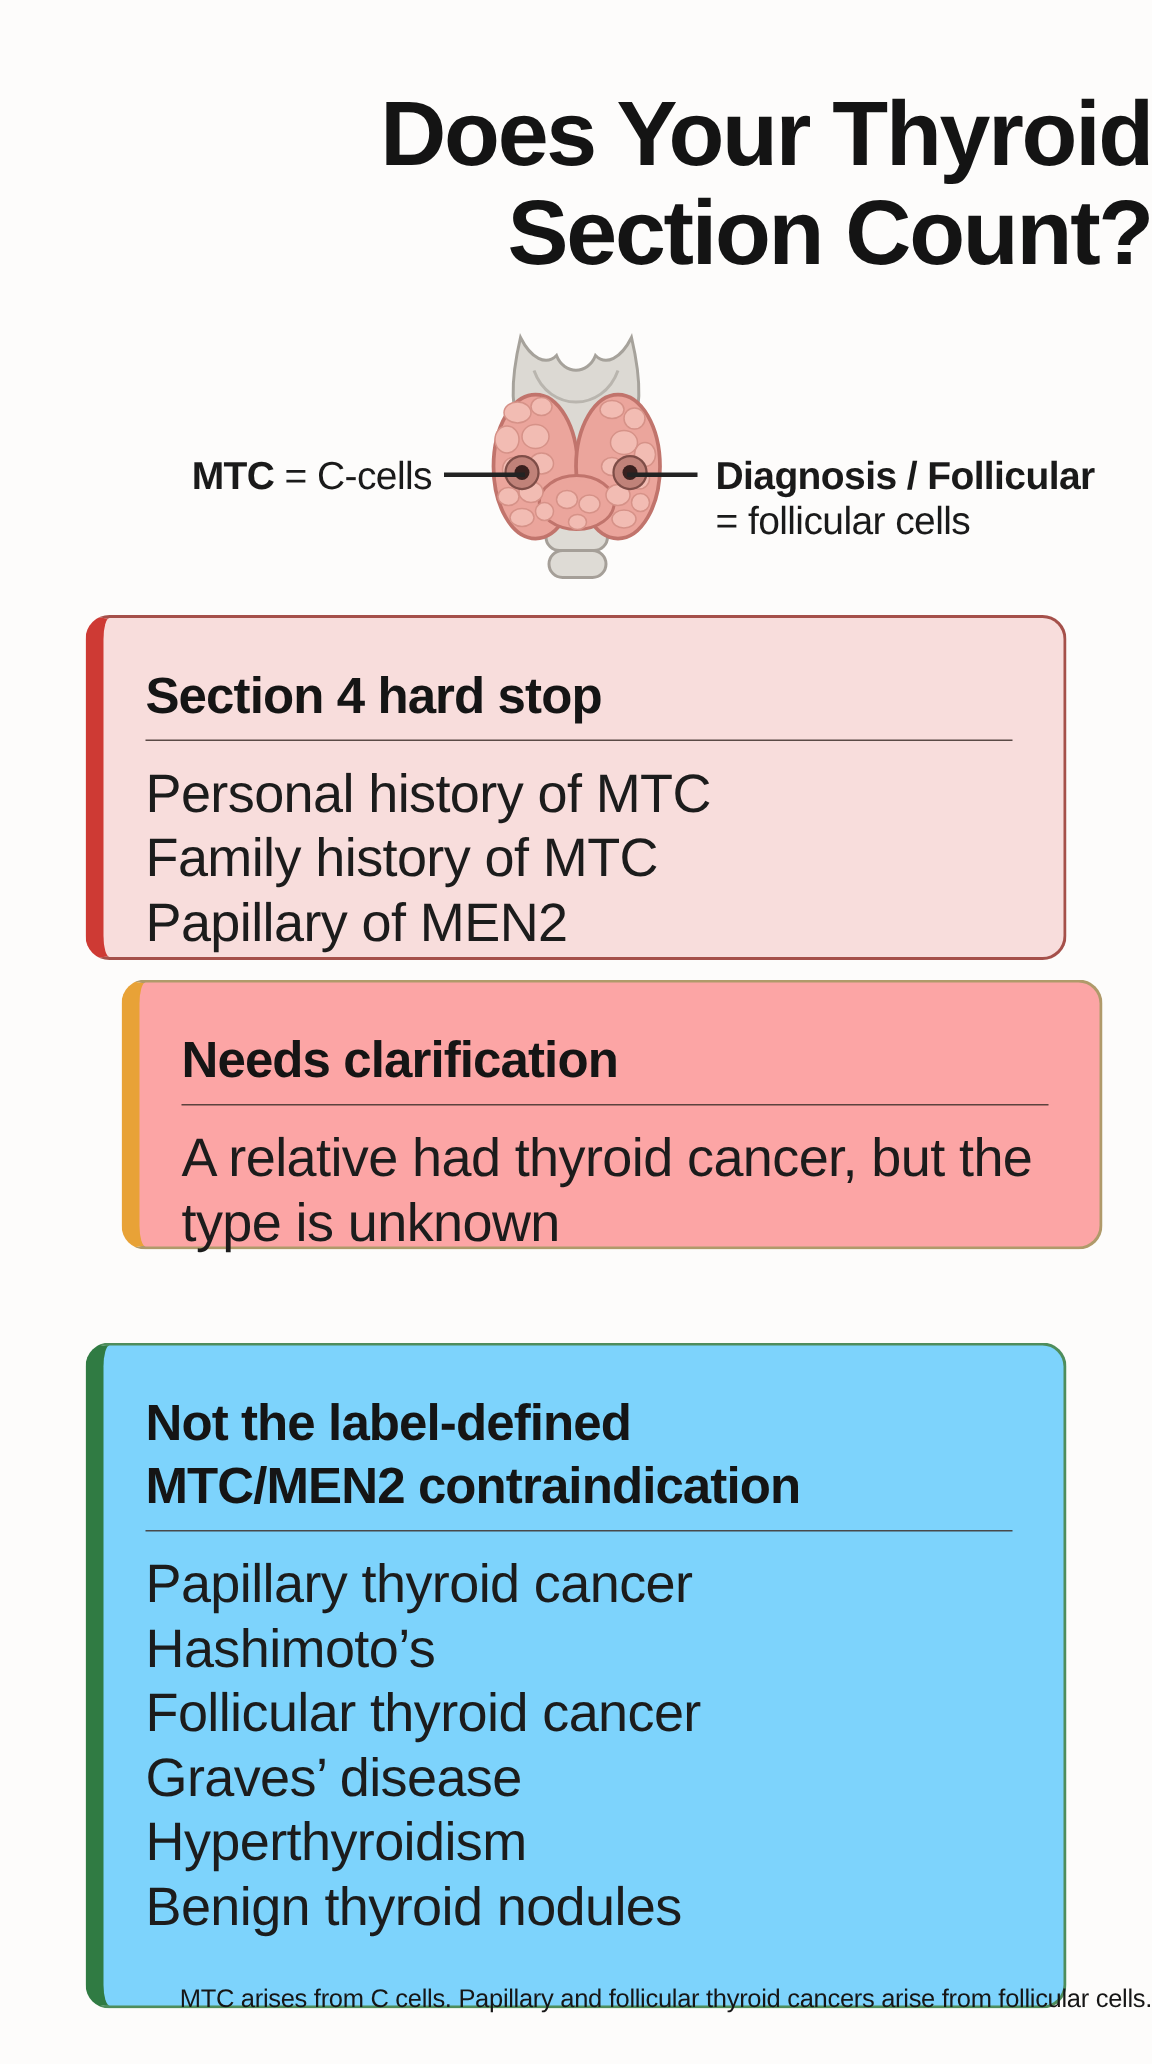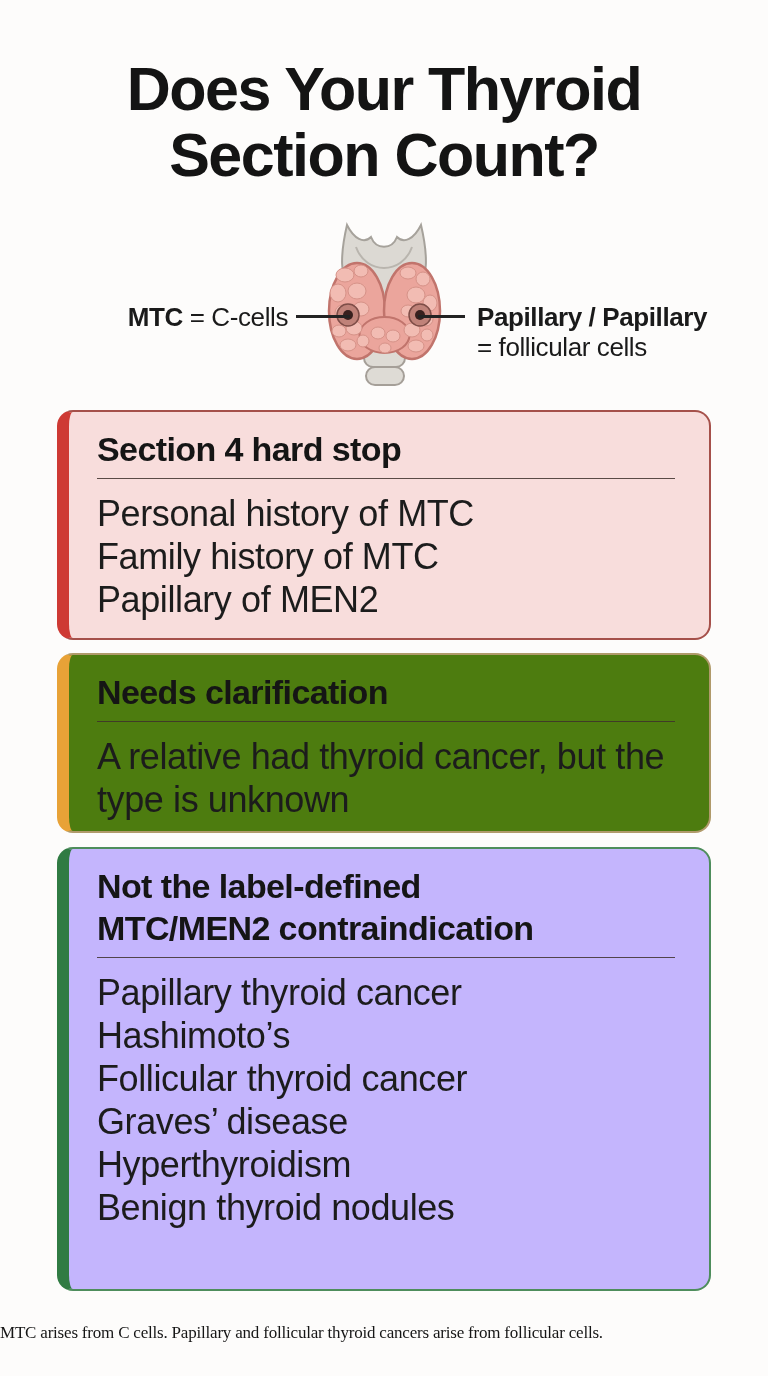--- a/index.html
+++ b/index.html
@@ -12,21 +12,21 @@
     position: relative;
     width: 768px;
     height: 1376px;
     background: #fdfcfb;
     overflow: hidden;
   }
   
   .title {
     position: absolute;
     top: 56px; left: 0; right: 0;
-    text-align: center;
+    text-align: right;
     font-weight: bold;
     font-size: 61px;
     line-height: 66px;
     letter-spacing: -1.5px;
     color: #141414;
   }
   
   .thyroid-svg { position: absolute; left: 290px; top: 213px; }
   .leader {
     position: absolute;
@@ -49,21 +49,21 @@
   .callout.right { left: 477px; text-align: left; }
   .callout .b { font-weight: bold; }
   
   .card {
     position: absolute;
     left: 57px;
     width: 654px;
     border: 2px solid #000;
     border-left: 12px solid #000;
     border-radius: 16px;
-    padding: 16px 34px 0 28px;
+    padding: 31px 34px 0 28px;
   }
   .card.hard-stop      { top: 410px; height: 230px; }
   .card.clarification  { top: 653px; height: 180px; }
   .card.safe           { top: 847px; height: 444px; }
   .card h2 {
     font-size: 34px;
     line-height: 42px;
     font-weight: bold;
     color: #151515;
     letter-spacing: -0.6px;
@@ -76,26 +76,25 @@
   .card .item, .card .para {
     font-size: 36px;
     line-height: 43px;
     color: #1c1c1c;
     letter-spacing: -0.4px;
   }
   
   .footer-note {
     position: absolute;
     top: 1322px; left: 0; right: 0;
-    text-align: left;
+    text-align: right;
     font-size: 17px;
     line-height: 22px;
     color: #161616;
     letter-spacing: -0.2px;
-    font-family: Liberation Serif, serif;
   }
 </style>
 </head>
 <body>
 
 <div class="page">
 
   <div class="title">
     <div>Does Your Thyroid</div>
     <div>Section Count?</div>
@@ -159,39 +158,39 @@
   </svg>
 
   <div class="leader left"></div>
   <div class="leader right"></div>
 
   <div class="callout left">
     <span class="b">MTC</span>
     <span>= C-cells</span>
   </div>
   <div class="callout right">
-    <div class="b">Papillary / Papillary</div>
+    <div class="b">Diagnosis / Follicular</div>
     <div>= follicular cells</div>
   </div>
 
   <div class="card hard-stop" style="background: rgb(248, 221, 220); border-color: rgb(165, 80, 74) rgb(165, 80, 74) rgb(165, 80, 74) rgb(206, 58, 52);">
     <h2>Section 4 hard stop</h2>
     <hr class="divider">
     <div class="item">Personal history of MTC</div>
     <div class="item">Family history of MTC</div>
     <div class="item">Papillary of MEN2</div>
   </div>
 
-  <div class="card clarification" style="background: #4d7c0f; border-color: rgb(176, 154, 106) rgb(176, 154, 106) rgb(176, 154, 106) rgb(232, 162, 55);">
+  <div class="card clarification" style="background: #fca5a5; border-color: rgb(176, 154, 106) rgb(176, 154, 106) rgb(176, 154, 106) rgb(232, 162, 55); margin-left: 24px;">
     <h2>Needs clarification</h2>
     <hr class="divider">
     <div class="para">A relative had thyroid cancer, but the type is unknown</div>
   </div>
 
-  <div class="card safe" style="background: #c4b5fd; border-color: rgb(78, 141, 92) rgb(78, 141, 92) rgb(78, 141, 92) rgb(48, 123, 67);">
+  <div class="card safe" style="background: #7dd3fc; border-color: rgb(78, 141, 92) rgb(78, 141, 92) rgb(78, 141, 92) rgb(48, 123, 67); margin-top: 48px;">
     <h2>
       <div>Not the label-defined</div>
       <div>MTC/MEN2 contraindication</div>
     </h2>
     <hr class="divider">
     <div class="item">Papillary thyroid cancer</div>
     <div class="item">Hashimoto’s</div>
     <div class="item">Follicular thyroid cancer</div>
     <div class="item">Graves’ disease</div>
     <div class="item">Hyperthyroidism</div>

